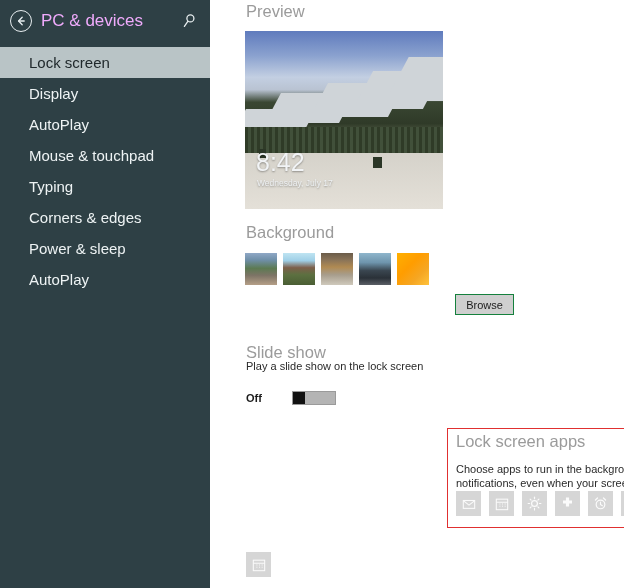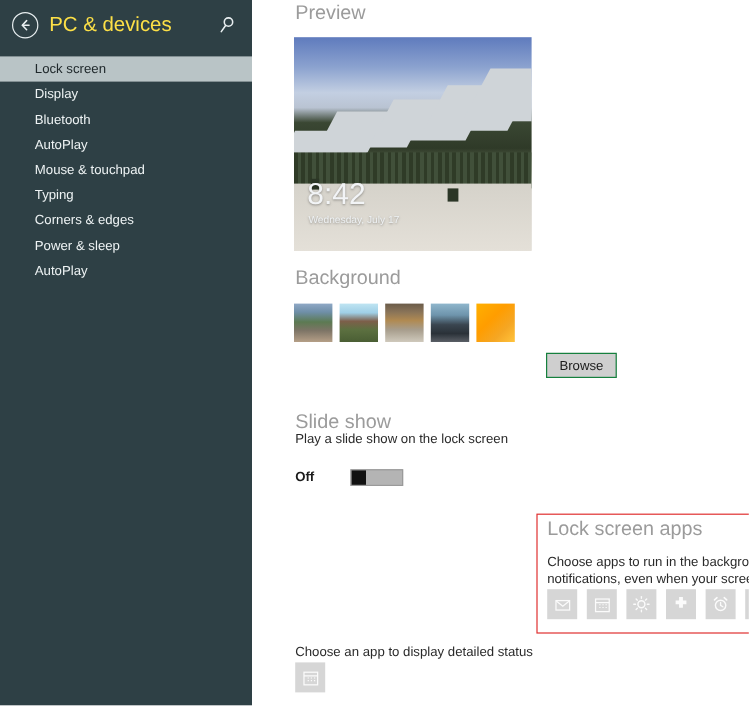--- a/index.html
+++ b/index.html
@@ -21,31 +21,31 @@
     height:42px; display:flex; align-items:center; padding:0 12px 0 10px;
   }
   #back-button{
     width:22px; height:22px; border-radius:50%;
     border:1.6px solid #e8eef0; color:#e8eef0;
     display:flex; align-items:center; justify-content:center;
     font-size:13px; line-height:1; flex:0 0 auto; cursor:pointer;
     padding-bottom:1px;
   }
   #sidebar-title{
-    color:#fde047; font-size:17px; margin-left:9px; flex:1 1 auto;
+    color:#f0abfc; font-size:17px; margin-left:9px; flex:1 1 auto;
     white-space:nowrap; font-weight:400;
   }
   #search-icon{
     width:18px; height:18px; color:#e8eef0; flex:0 0 auto;
     display:flex; align-items:center; justify-content:center; cursor:pointer;
   }
   #nav-list{ margin-top:5px; }
   .nav-item{
-    height:21px; display:flex; align-items:center;
-    padding-left:29px; color:#eef3f4; font-size:11px; cursor:pointer;
+    height:31px; display:flex; align-items:center;
+    padding-left:29px; color:#eef3f4; font-size:15px; cursor:pointer;
   }
   .nav-item.selected{ background:#b9c4c6; color:#20292c; }
 
   
   #content{
     position:absolute; left:210px; top:0; width:414px; height:588px;
     background:#ffffff; padding:0;
   }
   .section-title{
     color:#9b9b9b; font-size:16.5px; font-weight:400;
@@ -147,23 +147,20 @@
       </svg>
     </div>
   </div>
 
   <div id="nav-list">
       <div class="nav-item selected">
         <span>Lock screen</span>
       </div>
       <div class="nav-item">
         <span>Display</span>
-      </div>
-      <div class="nav-item">
-        <span>Bluetooth</span>
       </div>
       <div class="nav-item">
         <span>AutoPlay</span>
       </div>
       <div class="nav-item">
         <span>Mouse &amp; touchpad</span>
       </div>
       <div class="nav-item">
         <span>Typing</span>
       </div>
@@ -258,21 +255,20 @@
             <circle cx="8" cy="9" r="4.6" fill="none" stroke="#fbfbfb" stroke-width="1.3"></circle>
             <path d="M8 6.4 V9 L10 10.3" fill="none" stroke="#fbfbfb" stroke-width="1.2" stroke-linecap="round"></path>
             <path d="M2.6 4.2 L4.8 2.2" stroke="#fbfbfb" stroke-width="1.4" stroke-linecap="round"></path>
             <path d="M13.4 4.2 L11.2 2.2" stroke="#fbfbfb" stroke-width="1.4" stroke-linecap="round"></path>
           </svg>
         </div>
         <div class="app-tile add"></div>
       </div>
   </div>
 
-  <div id="detailed-label" class="body-text">Choose an app to display detailed status</div>
   <div id="detailed-tile" class="app-tile">
     <svg width="14" height="14" viewBox="0 0 16 16">
       <rect x="1.5" y="2.5" width="13" height="12" fill="none" stroke="#fbfbfb" stroke-width="1.2"></rect>
       <path d="M1.5 6 H14.5" stroke="#fbfbfb" stroke-width="1.1"></path>
       <path d="M5 8 H6.2 M8 8 H9.2 M11 8 H12.2 M5 10.5 H6.2 M8 10.5 H9.2 M11 10.5 H12.2" stroke="#fbfbfb" stroke-width="1"></path>
     </svg>
   </div>
 </div>
 
 </body></html>

